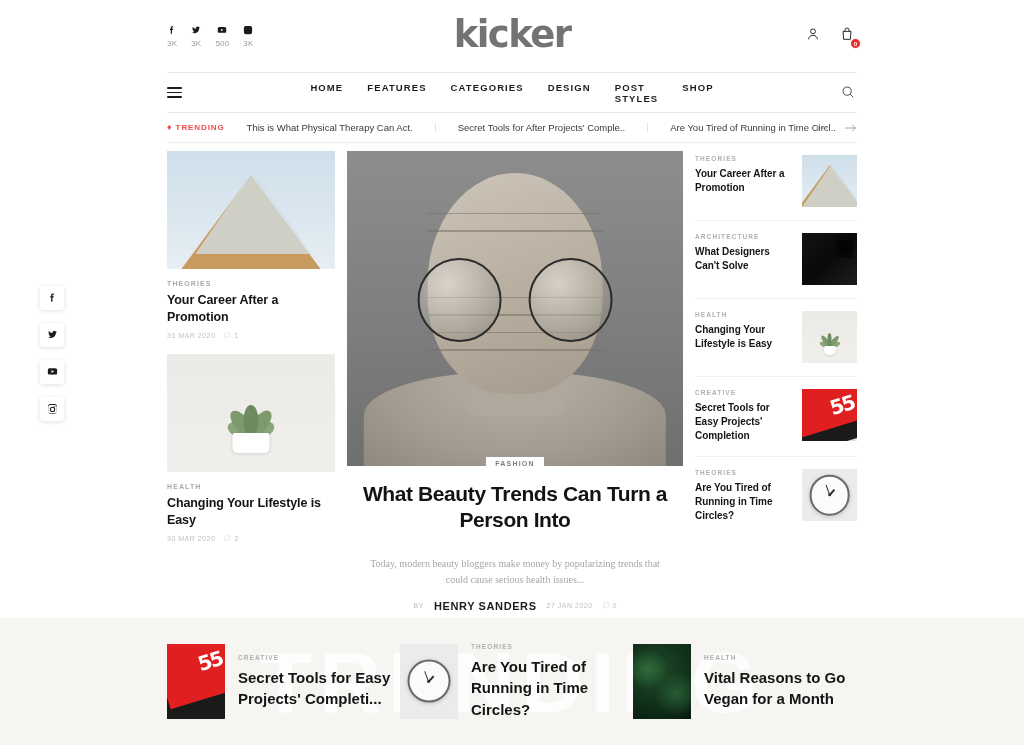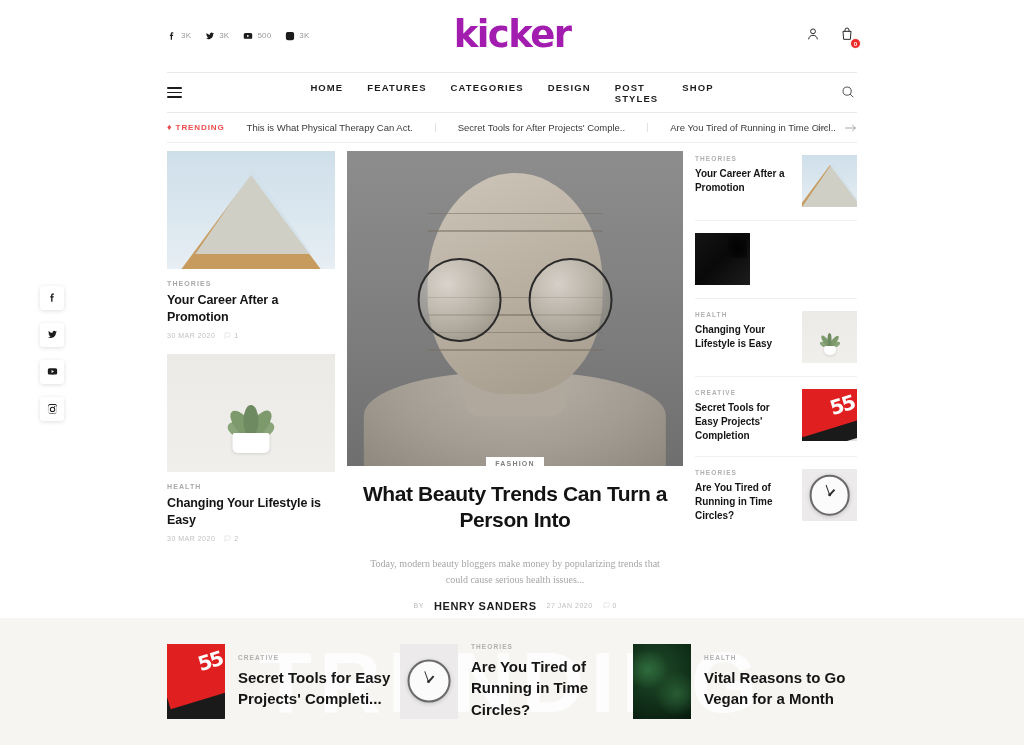--- a/index.html
+++ b/index.html
@@ -28,28 +28,28 @@
 
   
   .container { position: absolute; left: 167px; top: 0; width: 690px; }
 
   
   .topbar {
     height: 72px; display: flex; align-items: center;
     position: relative;
   }
   .social-counts { display: flex; align-items: center; gap: 14px; }
-  .sc-item { display: flex; gap: 4px; }
+  .sc-item { display: flex; align-items: center; gap: 4px; flex-direction: column; }
   .sc-item svg { width: 10px; height: 10px; fill: #1c1c1c; display: block; }
   .sc-num { font-size: 8px; color: #9a9a9a; letter-spacing: .2px; }
 
   .brand {
     position: absolute; left: 50%; top: 16px; transform: translateX(-50%);
     font-size: 37px; font-weight: 700; letter-spacing: -1.6px;
-    color: #a21caf; font-family: "DejaVu Sans", sans-serif;
+    color: #737373; font-family: "DejaVu Sans", sans-serif;
     line-height: 1;
   }
 
   .topbar-right {
     position: absolute; right: 0; top: 50%; transform: translateY(-50%);
     display: flex; align-items: center; gap: 14px;
   }
   .icon-btn { position: relative; width: 20px; height: 20px; display:flex; align-items:center; justify-content:center; }
   .icon-btn svg { width: 16px; height: 16px; stroke: #1c1c1c; fill: none; stroke-width: 1.4; }
   .cart-badge {
@@ -565,20 +565,24 @@
           <div class="rcard-txt">
             <div class="rcard-cat">THEORIES</div>
             <h4 class="rcard-title">Your Career After a Promotion</h4>
           </div>
           <div class="rcard-img">
             <div class="art art-pyramid"></div>
           </div>
         </article>
 
         <article class="rcard">
+          <div class="rcard-txt">
+            <div class="rcard-cat">ARCHITECTURE</div>
+            <h4 class="rcard-title">What Designers Can't Solve</h4>
+          </div>
           <div class="rcard-img">
             <div class="art art-dark"></div>
           </div>
         </article>
 
         <article class="rcard">
           <div class="rcard-txt">
             <div class="rcard-cat">HEALTH</div>
             <h4 class="rcard-title">Changing Your Lifestyle is Easy</h4>
           </div>

